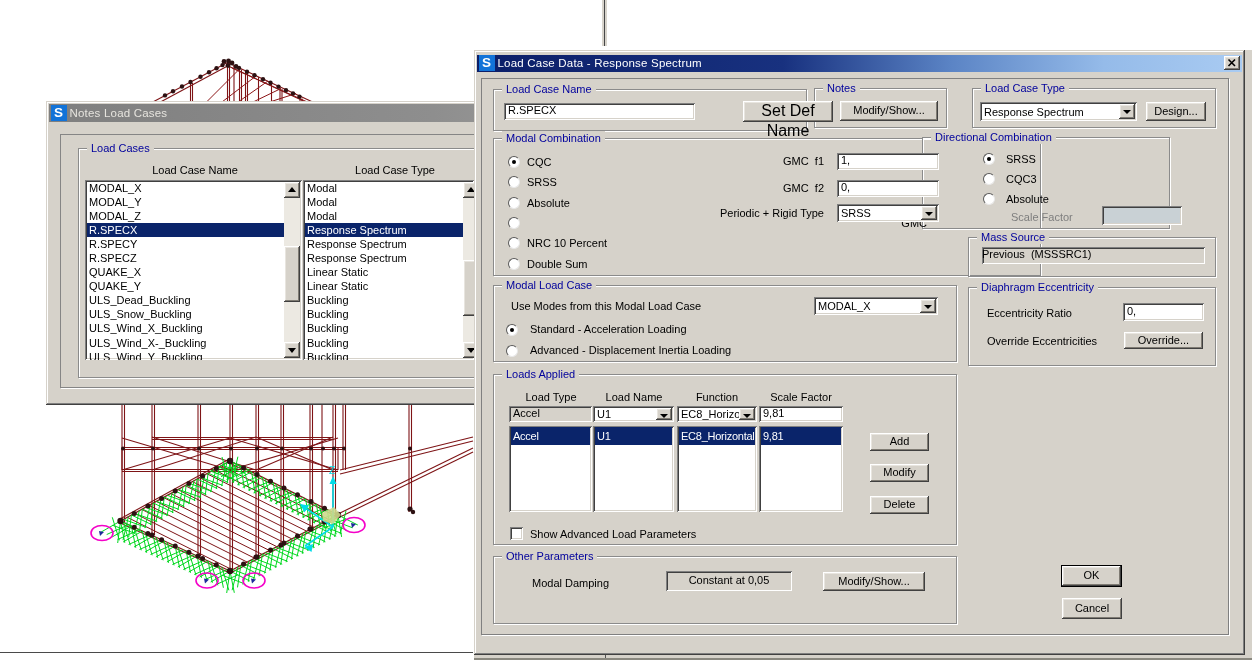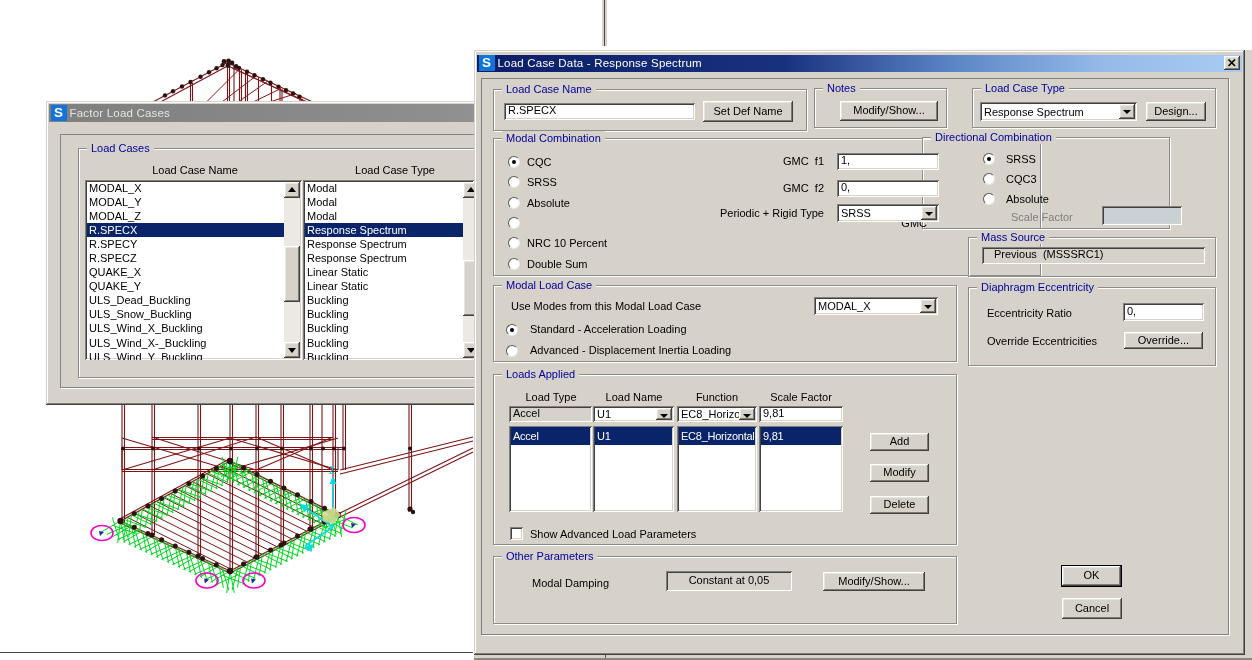--- a/index.html
+++ b/index.html
@@ -264,21 +264,21 @@
 <div class="a " style="left:601.5px;top:0px;width:5.5px;height:46px;background:#d8d4cc"></div>
 <div class="a " style="left:604px;top:0px;width:1.3px;height:46px;background:#474747"></div>
 <div class="a " style="left:0px;top:651.5px;width:473px;height:1.8px;background:#4a4a4a"></div>
 <div class="a " style="left:1245px;top:50px;width:7px;height:610px;background:#d6d2ca"></div>
 <div class="a " style="left:474px;top:655px;width:778px;height:3.5px;background:#d6d2ca"></div>
 <div class="a " style="left:474px;top:658.2px;width:778px;height:1.8px;background:#8a887f"></div>
 <div class="a " style="left:604.5px;top:653.5px;width:1.3px;height:4.5px;background:#555"></div>
 <div class="a win" style="left:46px;top:101px;width:860px;height:304px">
 <div class="a tb" style="left:3px;top:3px;right:3px;height:18px;background:linear-gradient(to right,#7f7f7f,#8e8e8e 45%,#b9b8b4 100%)">
       <span class="ic">S</span>
-      <span class="tt" style="color:#e6e4de">Factor Load Cases</span>
+      <span class="tt" style="color:#e6e4de">Notes Load Cases</span>
     </div>
 <div class="a" style="left:14px;top:33px;width:832px;height:254px;border:1px solid #858585;box-shadow:1px 1px 0 #fff"></div>
 <div class="a grp" style="left:32px;top:47px;width:800px;height:230px">
       <span class="gl">Load Cases</span>
     </div>
 </div>
 <div class="a lbl" style="left:130px;top:163px;width:130px;height:14px;text-align:center">Load Case Name</div>
 <div class="a lbl" style="left:330px;top:163px;width:130px;height:14px;text-align:center">Load Case Type</div>
 <div class="a sunk" style="left:85px;top:180px;width:217px;height:180px;overflow:hidden">
     <div class="row" style="top:0.9px;height:14.05px;line-height:14.05px;right:18px">MODAL_X</div>
@@ -352,21 +352,21 @@
 <div class="a grp" style="left:968px;top:287px;width:248px;height:79px">
     <span class="gl">Diaphragm Eccentricity</span>
   </div>
 <div class="a grp" style="left:493px;top:374px;width:464px;height:171px">
     <span class="gl">Loads Applied</span>
   </div>
 <div class="a grp" style="left:493px;top:556px;width:464px;height:68px">
     <span class="gl">Other Parameters</span>
   </div>
 <div class="a sunk" style="left:504px;top:103px;width:191px;height:17px;background:#fff;color:#000;line-height:15px;padding-left:4px;white-space:nowrap;overflow:hidden">R.SPECX</div>
-<div class="a btn" style="left:703px;top:101px;width:90px;height:21px;line-height:20px;font-size:11px">Set Def Name</div>
+<div class="a btn" style="left:743px;top:101px;width:90px;height:21px;line-height:20px;font-size:16px">Set Def Name</div>
 <div class="a btn" style="left:840px;top:101px;width:98px;height:20px;line-height:19px;font-size:11px">Modify/Show...</div>
 <div class="a cmb" style="left:980px;top:102px;width:157px;height:19px">
     <span class="tx">Response Spectrum</span>
     <span class="ar"></span>
   </div>
 <div class="a btn" style="left:1146px;top:102px;width:60px;height:19px;line-height:18px;font-size:11px">Design...</div>
 <div class="a rad" style="left:508px;top:156.0px">
     <i></i>
   </div>
 <div class="a lbl" style="left:527px;top:155.0px;width:400px;color:#000;text-align:left">CQC</div>
@@ -392,21 +392,21 @@
 <div class="a rad" style="left:983px;top:153px">
     <i></i>
   </div>
 <div class="a lbl" style="left:1006px;top:152px;width:400px;color:#000;text-align:left">SRSS</div>
 <div class="a rad" style="left:983px;top:173px"></div>
 <div class="a lbl" style="left:1006px;top:172px;width:400px;color:#000;text-align:left">CQC3</div>
 <div class="a rad" style="left:983px;top:193px"></div>
 <div class="a lbl" style="left:1006px;top:192px;width:400px;color:#000;text-align:left">Absolute</div>
 <div class="a lbl" style="left:1011px;top:210px;width:400px;color:#7e7e7e;text-align:left">Scale Factor</div>
 <div class="a sunk" style="left:1102px;top:206px;width:80px;height:19px;background:#c9d1d5;color:#000;line-height:17px;padding-left:4px;white-space:nowrap;overflow:hidden"></div>
-<div class="a sunk" style="left:982px;top:247px;width:223px;height:17px;background:#d6d2ca;color:#000;line-height:15px;padding-left:12px;white-space:nowrap;overflow:hidden">Previous&nbsp; (MSSSRC1)</div>
+<div class="a sunk" style="left:982px;top:247px;width:223px;height:17px;background:#d6d2ca;color:#000;line-height:15px;padding-left:0;white-space:nowrap;overflow:hidden">Previous&nbsp; (MSSSRC1)</div>
 <div class="a lbl" style="left:511px;top:299px;width:400px;color:#000;text-align:left">Use Modes from this Modal Load Case</div>
 <div class="a cmb" style="left:814px;top:297px;width:124px;height:18px">
     <span class="tx">MODAL_X</span>
     <span class="ar"></span>
   </div>
 <div class="a rad" style="left:506px;top:324px">
     <i></i>
   </div>
 <div class="a lbl" style="left:530px;top:322px;width:400px;color:#000;text-align:left">Standard - Acceleration Loading</div>
 <div class="a rad" style="left:506px;top:345px"></div>

